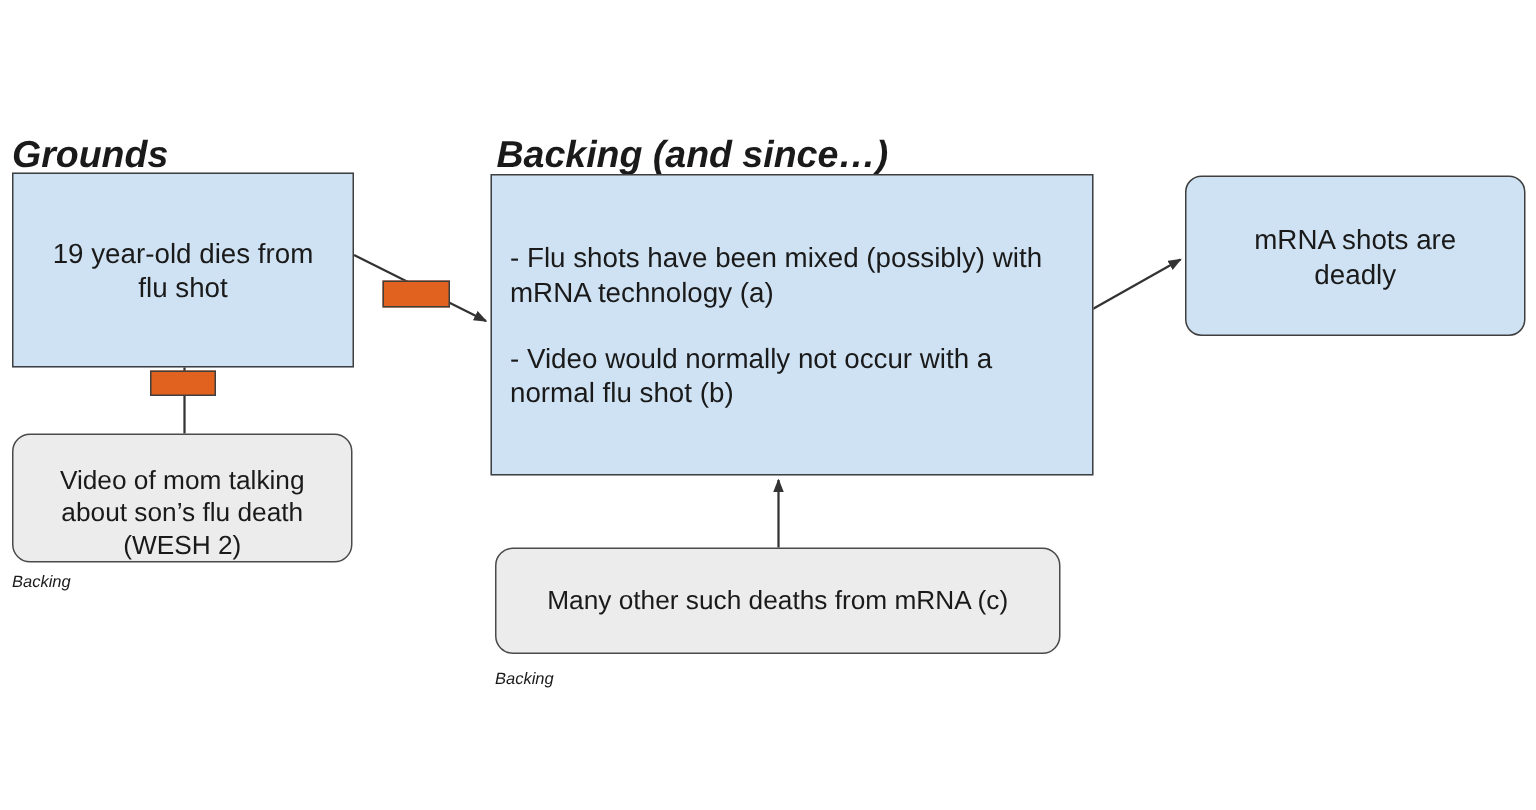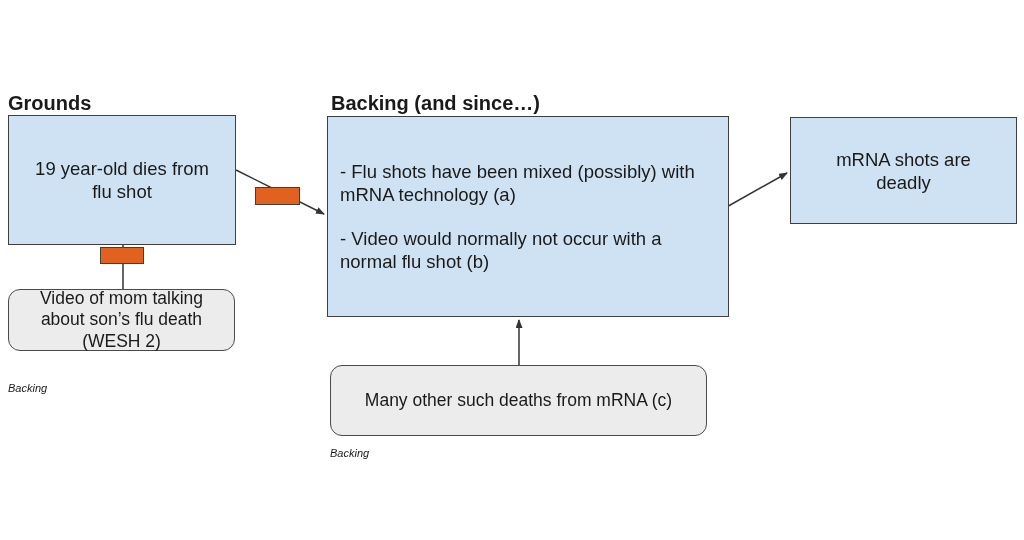--- a/index.html
+++ b/index.html
@@ -9,43 +9,44 @@
     height: 540px;
     background: var(--background, #ffffff);
     font-family: "Liberation Sans", sans-serif;
     color: var(--text, #1a1a1a);
     overflow: hidden;
   }
   * { box-sizing: border-box; }
 
   .heading {
     position: absolute;
-    font-size: 20px;
+    font-size: 25px;
     font-weight: bold;
     line-height: 24px;
     white-space: nowrap;
+    font-style: italic;
   }
   #grounds-heading { left: 8px;   top: 91px; }
   #warrant-heading { left: 331px; top: 91px; }
   #claim-heading   { left: 791px; top: 89px; margin-top: 32px; }
 
   .node {
     position: absolute;
     background: var(--node-fill, #cfe2f3);
     border: 1.5px solid var(--node-border, #3f3f3f);
     display: flex;
     align-items: center;
     justify-content: center;
     text-align: center;
     font-size: 18.5px;
     line-height: 23px;
   }
   #grounds-node { left: 8px;   top: 115px; width: 228px; height: 130px; }
   #grounds-node span { max-width: 190px; }
-  #claim-node   { left: 790px; top: 117px; width: 227px; height: 107px; }
+  #claim-node   { left: 790px; top: 117px; width: 227px; height: 107px; border-radius: 11px; }
   #claim-node span { max-width: 150px; }
 
   #warrant-node {
     left: 327px; top: 116px; width: 402px; height: 201px;
     flex-direction: column;
     align-items: stretch;
     justify-content: center;
     text-align: left;
     padding: 0 14px 0 12px;
     row-gap: 21px;
@@ -57,21 +58,21 @@
     background: var(--backing-fill, #ececec);
     border: 1.5px solid var(--backing-border, #4a4a4a);
     border-radius: 12px;
     display: flex;
     align-items: center;
     justify-content: center;
     text-align: center;
     font-size: 17.5px;
     line-height: 21.5px;
   }
-  #backing-grounds-box { left: 8px;   top: 289px; width: 227px; height: 62px; }
+  #backing-grounds-box { left: 8px;   top: 289px; width: 227px; height: 86px; align-items: flex-end; }
   #backing-grounds-box span { max-width: 175px; }
   #backing-warrant-box { left: 330px; top: 365px; width: 377px; height: 71px; text-align: center; }
 
   .backing-label {
     position: absolute;
     font-size: 11px;
     line-height: 21px;
     text-align: left;
     font-style: italic;
   }

